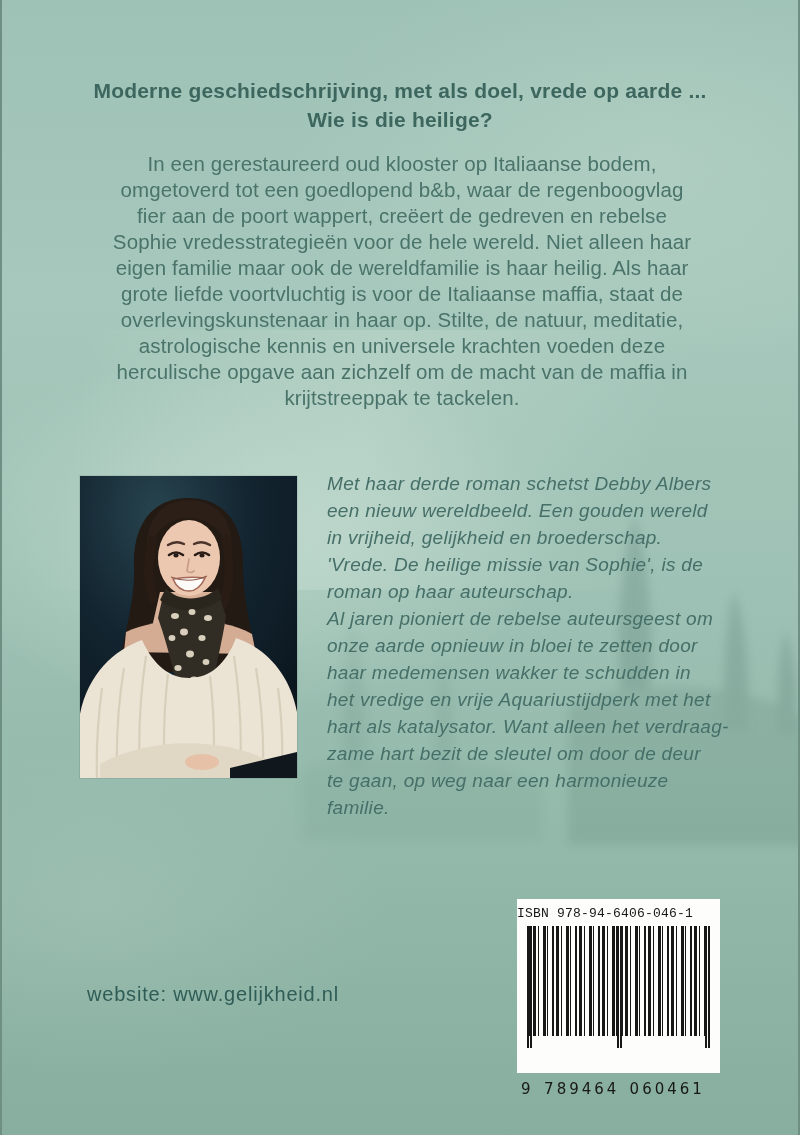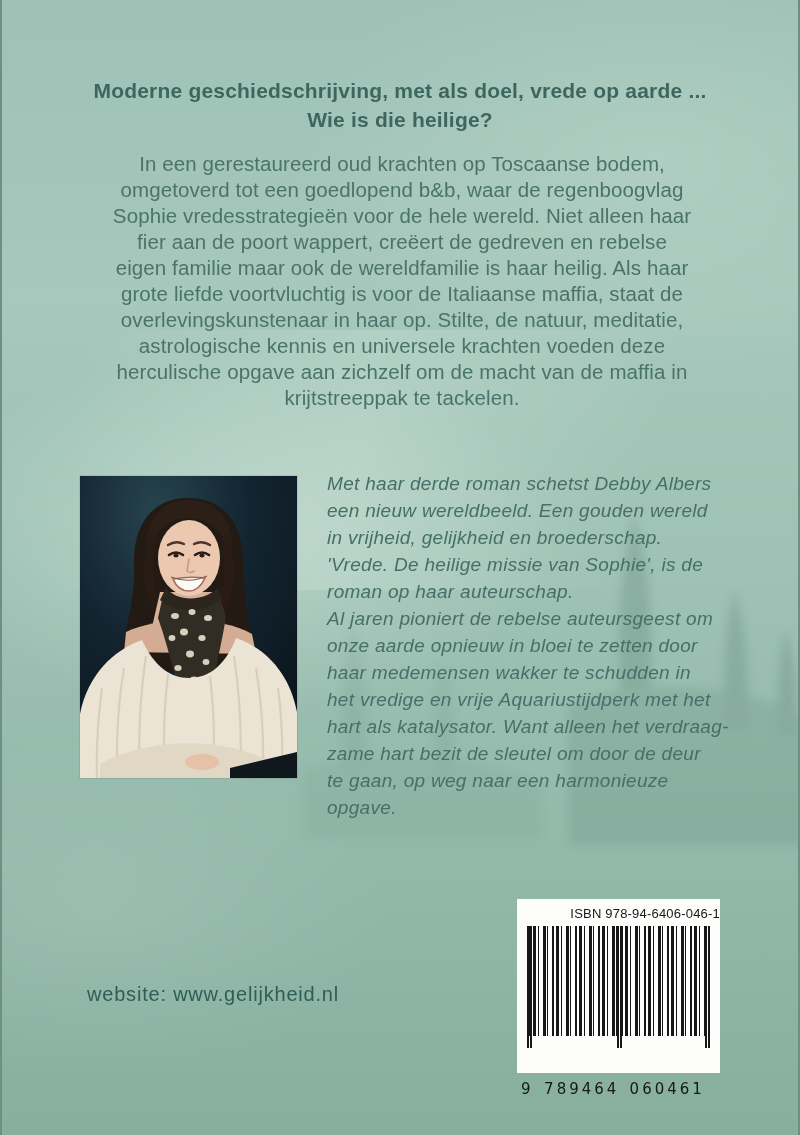--- a/index.html
+++ b/index.html
@@ -66,22 +66,22 @@
     font-weight:400;
   }
   .barcode{
     position:absolute;left:515px;top:899px;
     width:203px;height:174px;
     background:#fdfdfc;
     box-sizing:border-box;
     padding-top:7px;
   }
   .isbn{
-    text-align:right;
-    font-family:Liberation Sans, sans-serif;
+    text-align:left;
+    font-family:Liberation Mono, monospace;
     font-size:13px;
     letter-spacing:.2px;
     color:#181818;
   }
   .bars{
     position:relative;
     margin:5px 12px 0 12px;
     height:110px;
     background:repeating-linear-gradient(90deg,
       #171717 0 2px, transparent 2px 4px,
@@ -127,24 +127,24 @@
     </g>
   </svg>
   <div class="haze"></div>
 
   <div class="heading">
     <div>Moderne geschiedschrijving, met als doel, vrede op aarde ...</div>
     <div>Wie is die heilige?</div>
   </div>
 
   <div class="synopsis">
-    <div>In een gerestaureerd oud krachten op Toscaanse bodem,</div>
+    <div>In een gerestaureerd oud klooster op Italiaanse bodem,</div>
     <div>omgetoverd tot een goedlopend b&amp;b, waar de regenboogvlag</div>
+    <div>fier aan de poort wappert, creëert de gedreven en rebelse</div>
     <div>Sophie vredesstrategieën voor de hele wereld. Niet alleen haar</div>
-    <div>fier aan de poort wappert, creëert de gedreven en rebelse</div>
     <div>eigen familie maar ook de wereldfamilie is haar heilig. Als haar</div>
     <div>grote liefde voortvluchtig is voor de Italiaanse maffia, staat de</div>
     <div>overlevingskunstenaar in haar op. Stilte, de natuur, meditatie,</div>
     <div>astrologische kennis en universele krachten voeden deze</div>
     <div>herculische opgave aan zichzelf om de macht van de maffia in</div>
     <div>krijtstreeppak te tackelen.</div>
   </div>
 
   <div class="photo">
     <svg width="217" height="302" viewBox="0 0 217 302">
@@ -224,21 +224,21 @@
     <div>in vrijheid, gelijkheid en broederschap.</div>
     <div>'Vrede. De heilige missie van Sophie', is de</div>
     <div>roman op haar auteurschap.</div>
     <div>Al jaren pioniert de rebelse auteursgeest om</div>
     <div>onze aarde opnieuw in bloei te zetten door</div>
     <div>haar medemensen wakker te schudden in</div>
     <div>het vredige en vrije Aquariustijdperk met het</div>
     <div>hart als katalysator. Want alleen het verdraag-</div>
     <div>zame hart bezit de sleutel om door de deur</div>
     <div>te gaan, op weg naar een harmonieuze</div>
-    <div>opgave.</div>
+    <div>familie.</div>
   </div>
 
   <div class="website">website: www.gelijkheid.nl</div>
 
   <div class="barcode">
     <div class="isbn">ISBN 978-94-6406-046-1</div>
     <div class="bars">
       <div class="guard g-left"></div>
       <div class="guard g-mid"></div>
       <div class="guard g-right"></div>

